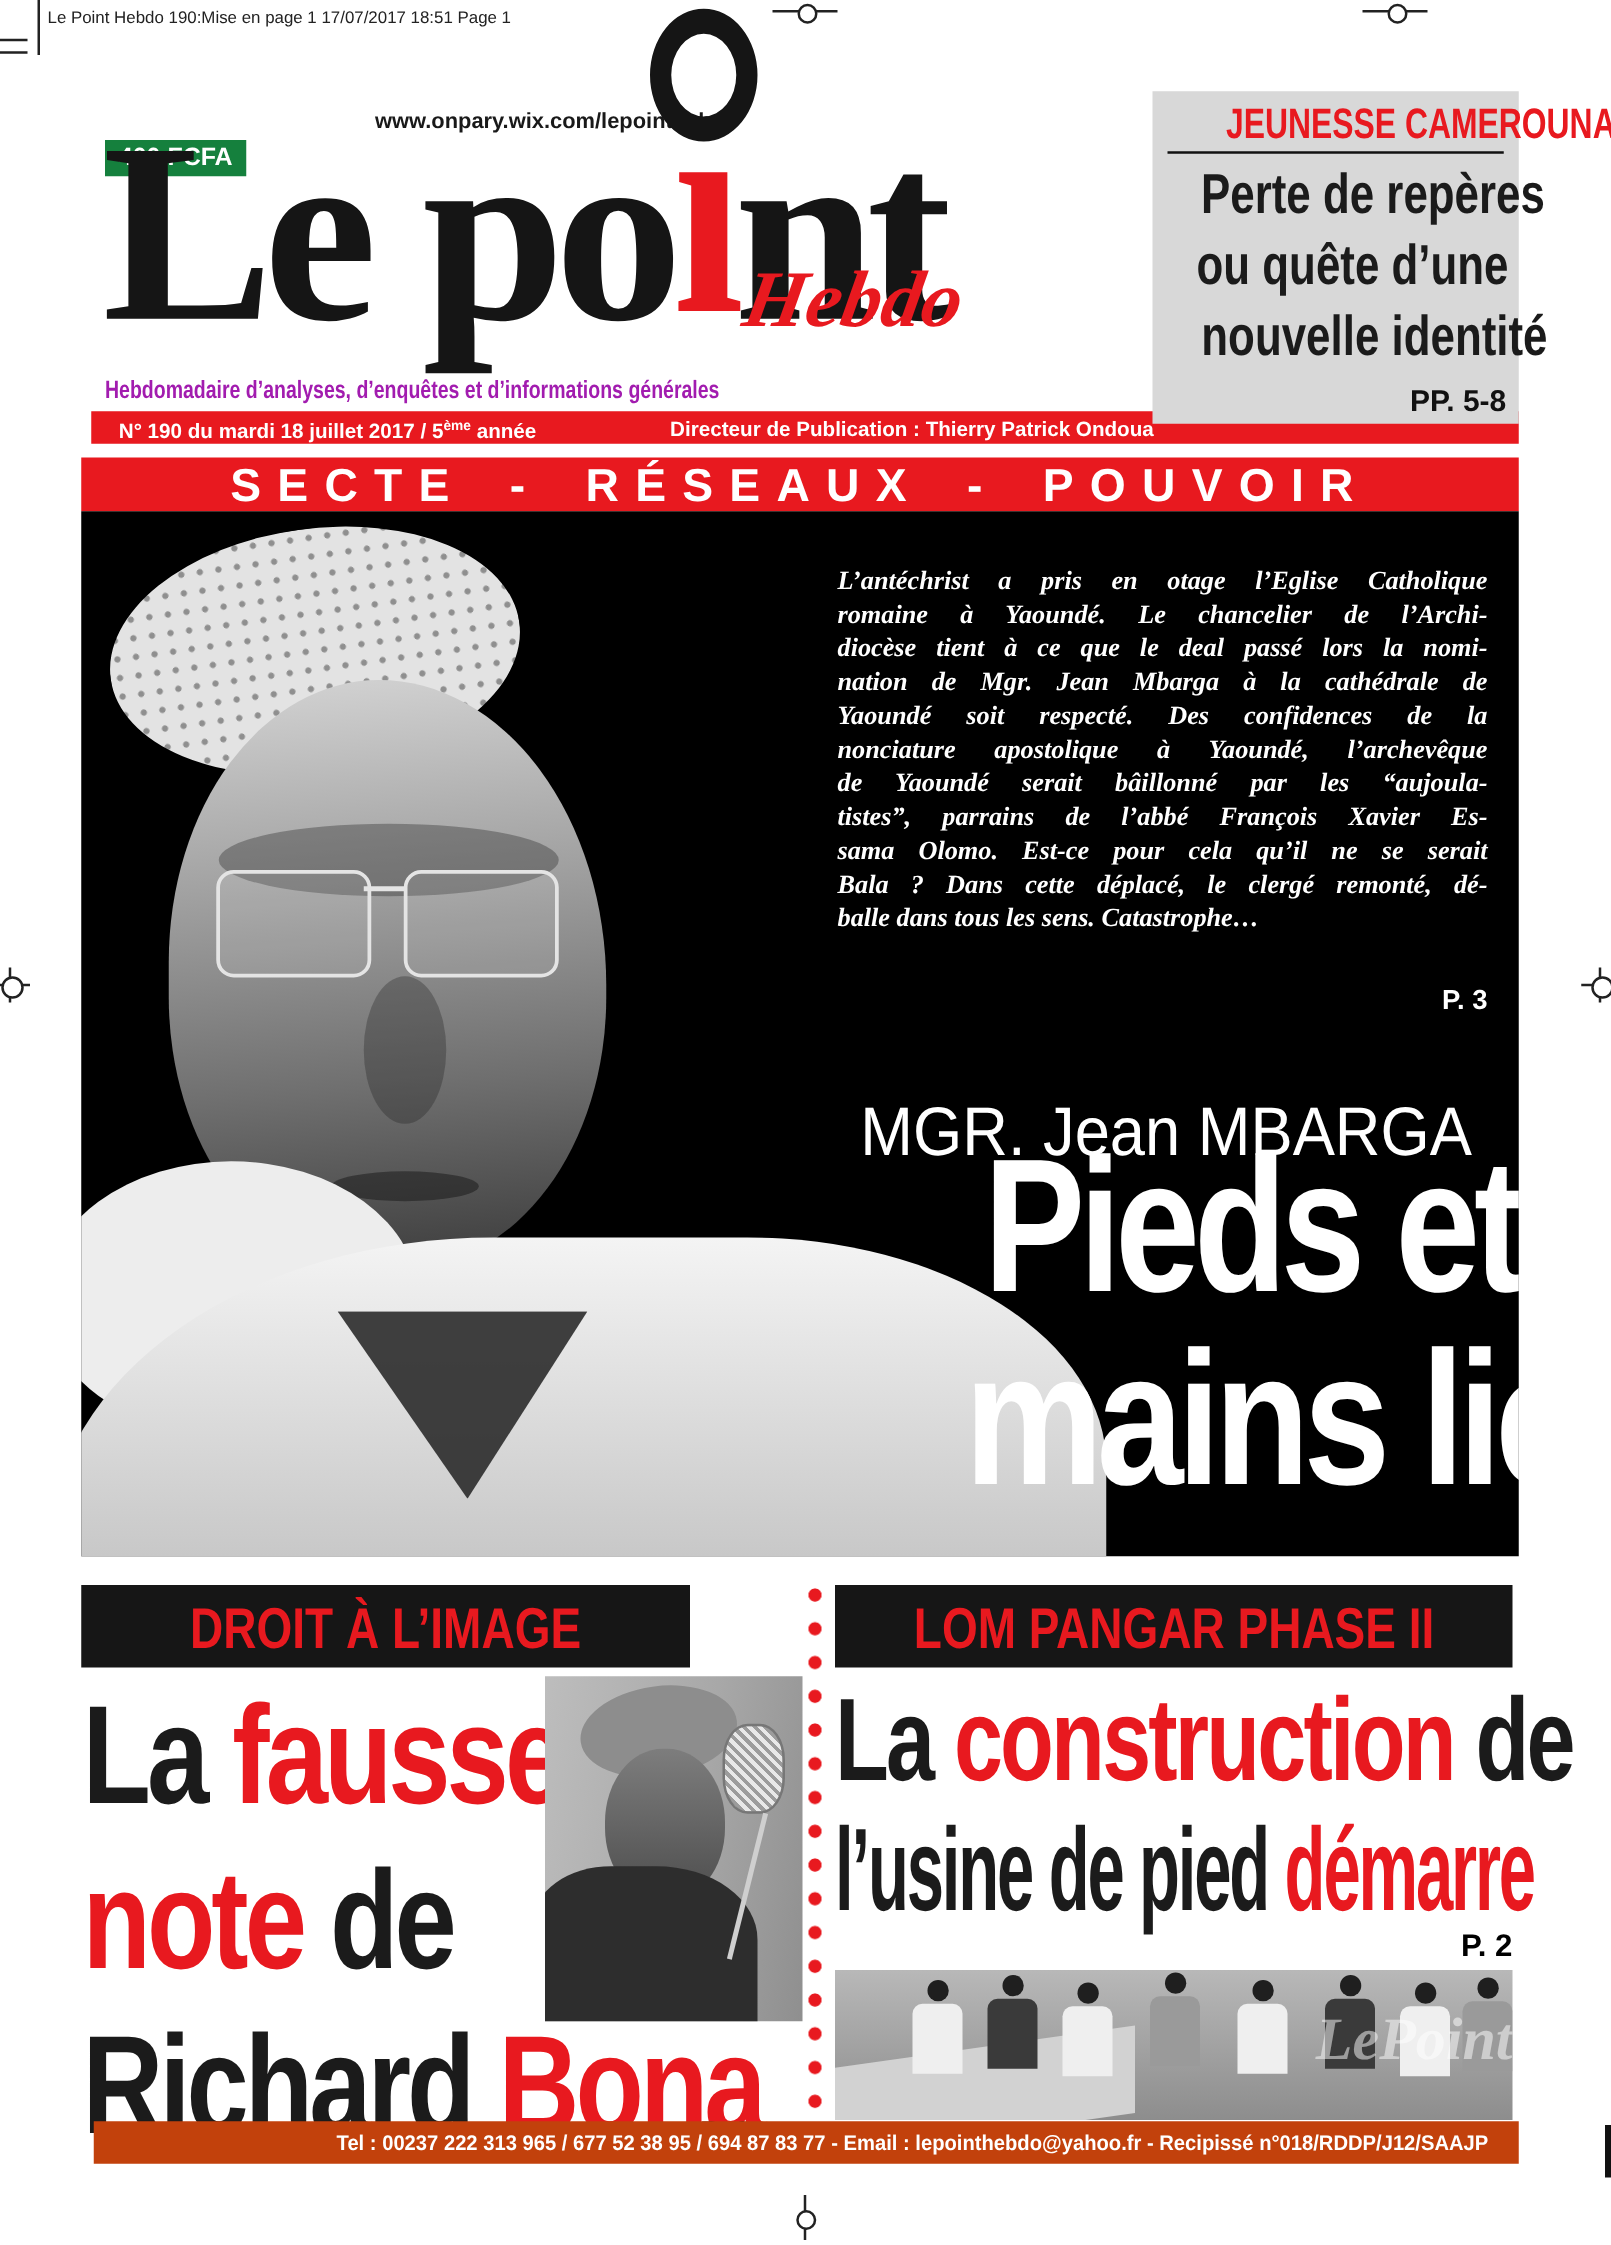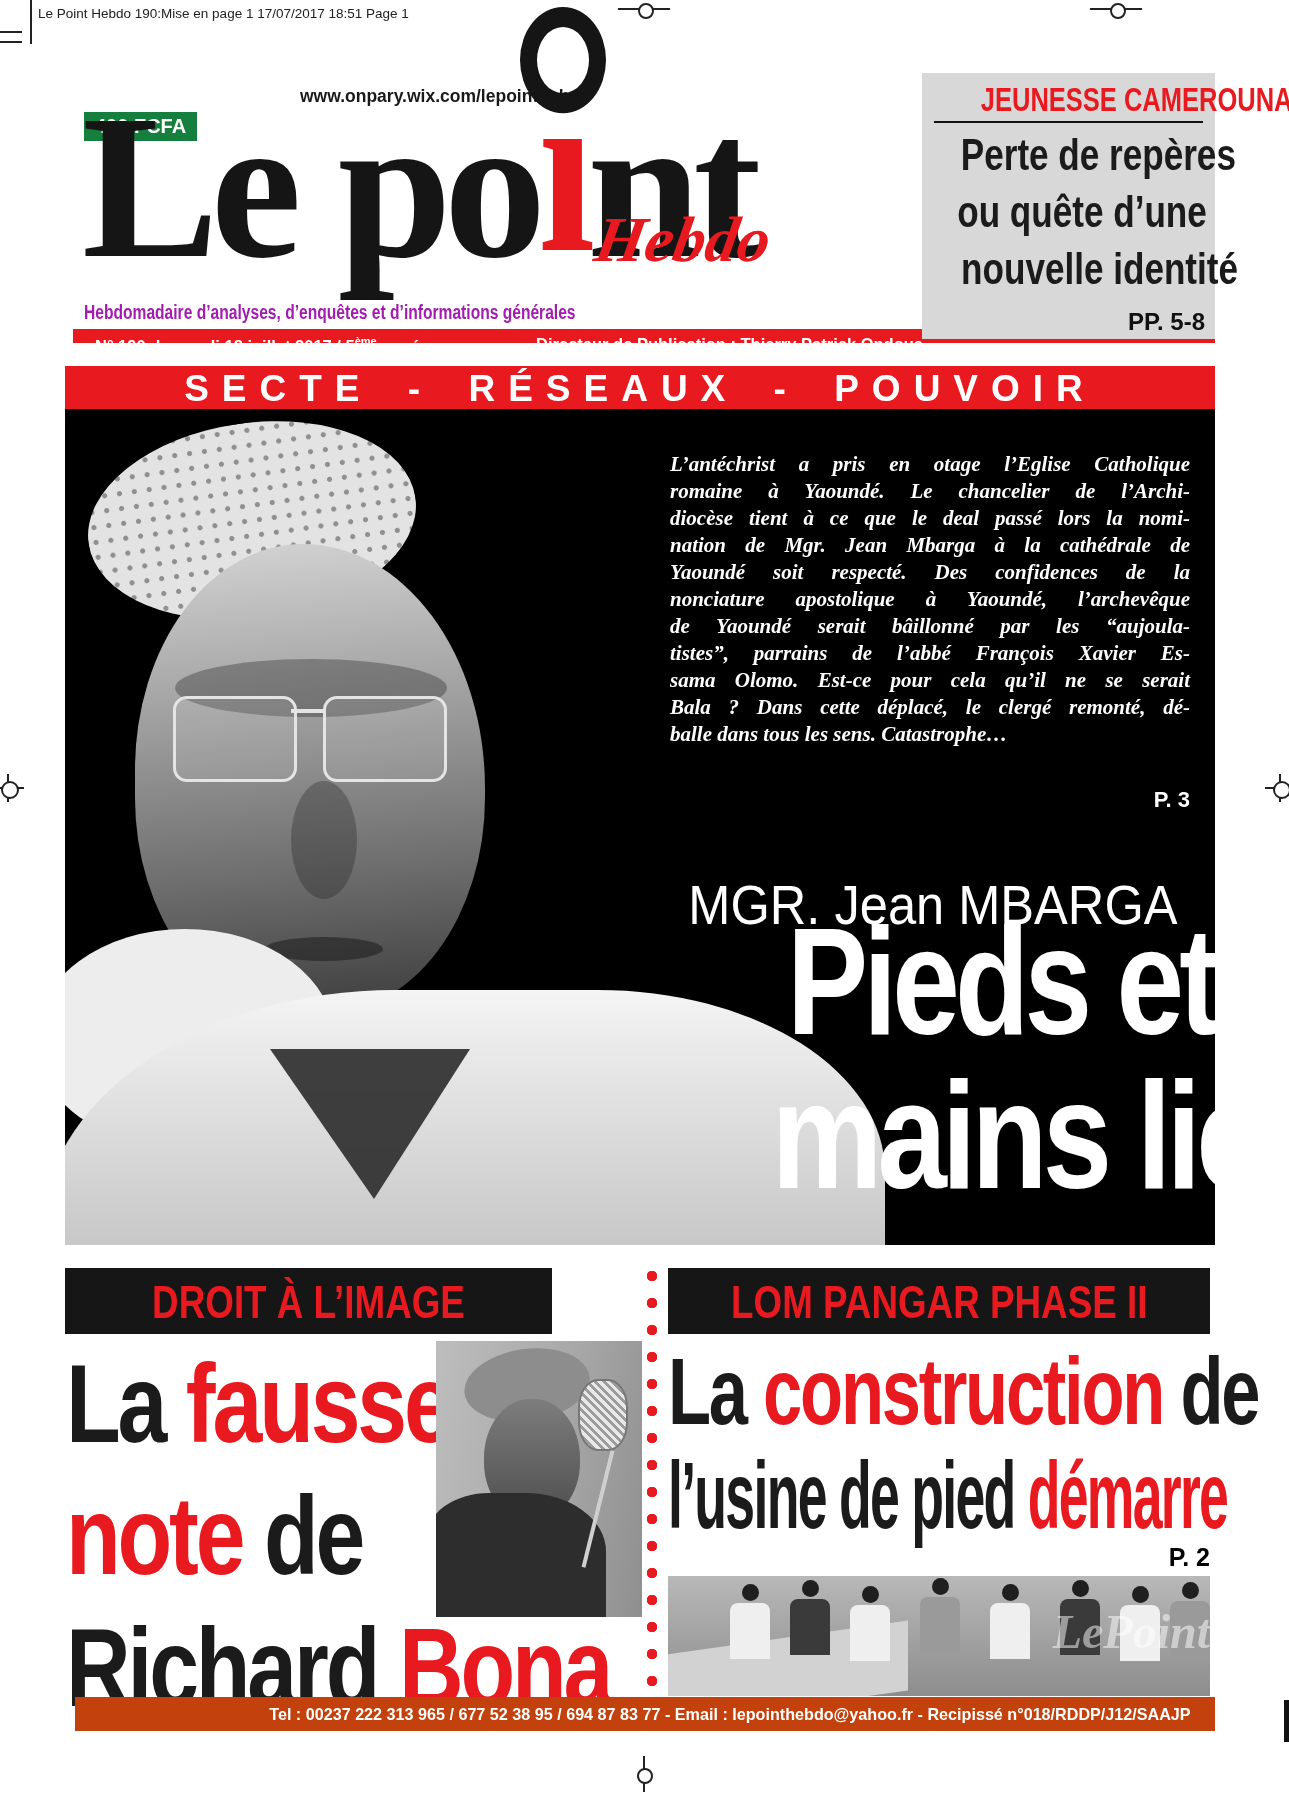--- a/index.html
+++ b/index.html
@@ -18,21 +18,21 @@
 
   
   .price{left:84px;top:112px;background:#15803d;color:#fff;font-weight:bold;font-size:20px;padding:3px 11px;text-align:right;}
   .website{left:300px;top:86px;font-weight:bold;font-size:17.5px;color:#191919;}
   .logo{left:82px;top:84px;font-family:"Liberation Serif",serif;font-weight:bold;font-size:205px;line-height:1;letter-spacing:-8px;white-space:nowrap;color:#151515;}
   .logo .gap{display:inline-block;width:44px;}
   .logo-i{position:relative;display:inline-block;color:var(--red);transform:scaleY(1.18);transform-origin:bottom;}
   .donut{position:absolute;left:50%;top:-34px;transform:translateX(-50%);width:52px;height:56px;border:17px solid #151515;border-radius:50%;background:transparent;}
   .hebdo{left:596px;top:203px;font-family:"Liberation Serif",serif;font-style:italic;font-weight:bold;font-size:64px;color:var(--red);transform:skewX(-10deg);}
   .tagline{left:84px;top:301px;font-weight:bold;font-size:20px;color:#a21caf;}
-  .issue-bar{left:73px;top:329px;width:1142px;height:14px;background:var(--red);color:#fff;font-weight:bold;font-size:16.5px;}
+  .issue-bar{left:73px;top:329px;width:1142px;height:26px;background:var(--red);color:#fff;font-weight:bold;font-size:16.5px;}
   .issue-left{position:absolute;left:22px;top:6px;}
   .issue-sup{font-size:11px;vertical-align:super;}
   .issue-right{position:absolute;right:292px;top:6px;}
 
   
   .jbox{left:922px;top:73px;width:293px;height:266px;background:#d8d8d8;}
   .jkicker{position:absolute;left:0;top:7px;width:100%;text-align:center;font-weight:bold;font-size:34px;color:var(--red);}
   .jdiv{position:absolute;left:12px;right:12px;top:48px;border-top:2px solid #111;}
   .jtitle{position:absolute;left:0;top:53px;width:100%;text-align:center;color:#1b1b1b;font-weight:bold;}
   .jtitle div{height:57px;line-height:57px;font-size:45px;}

